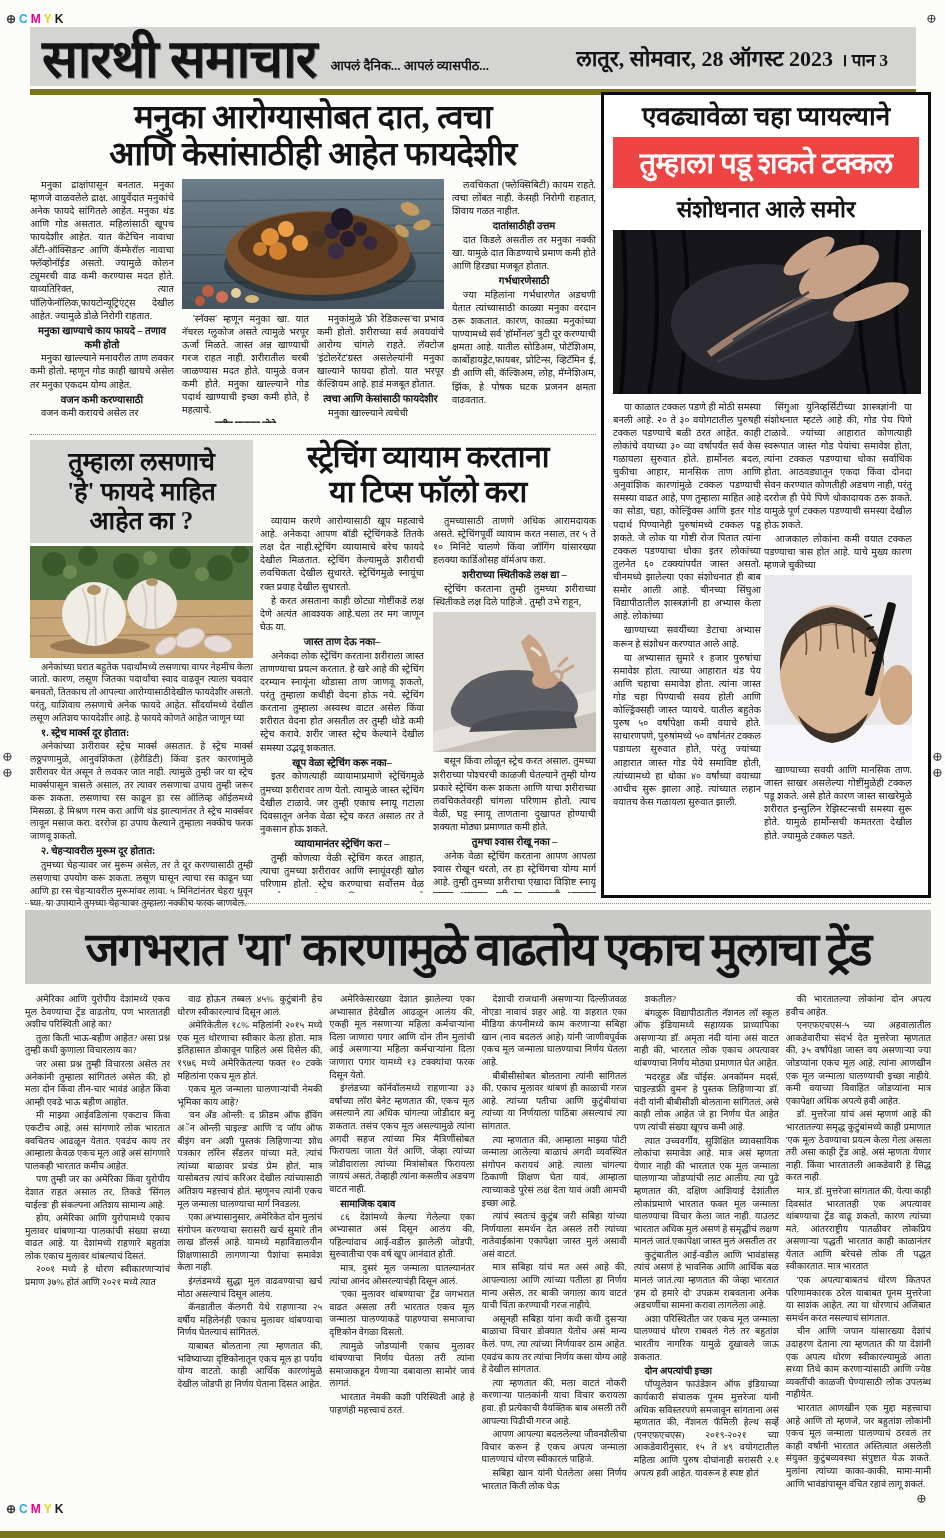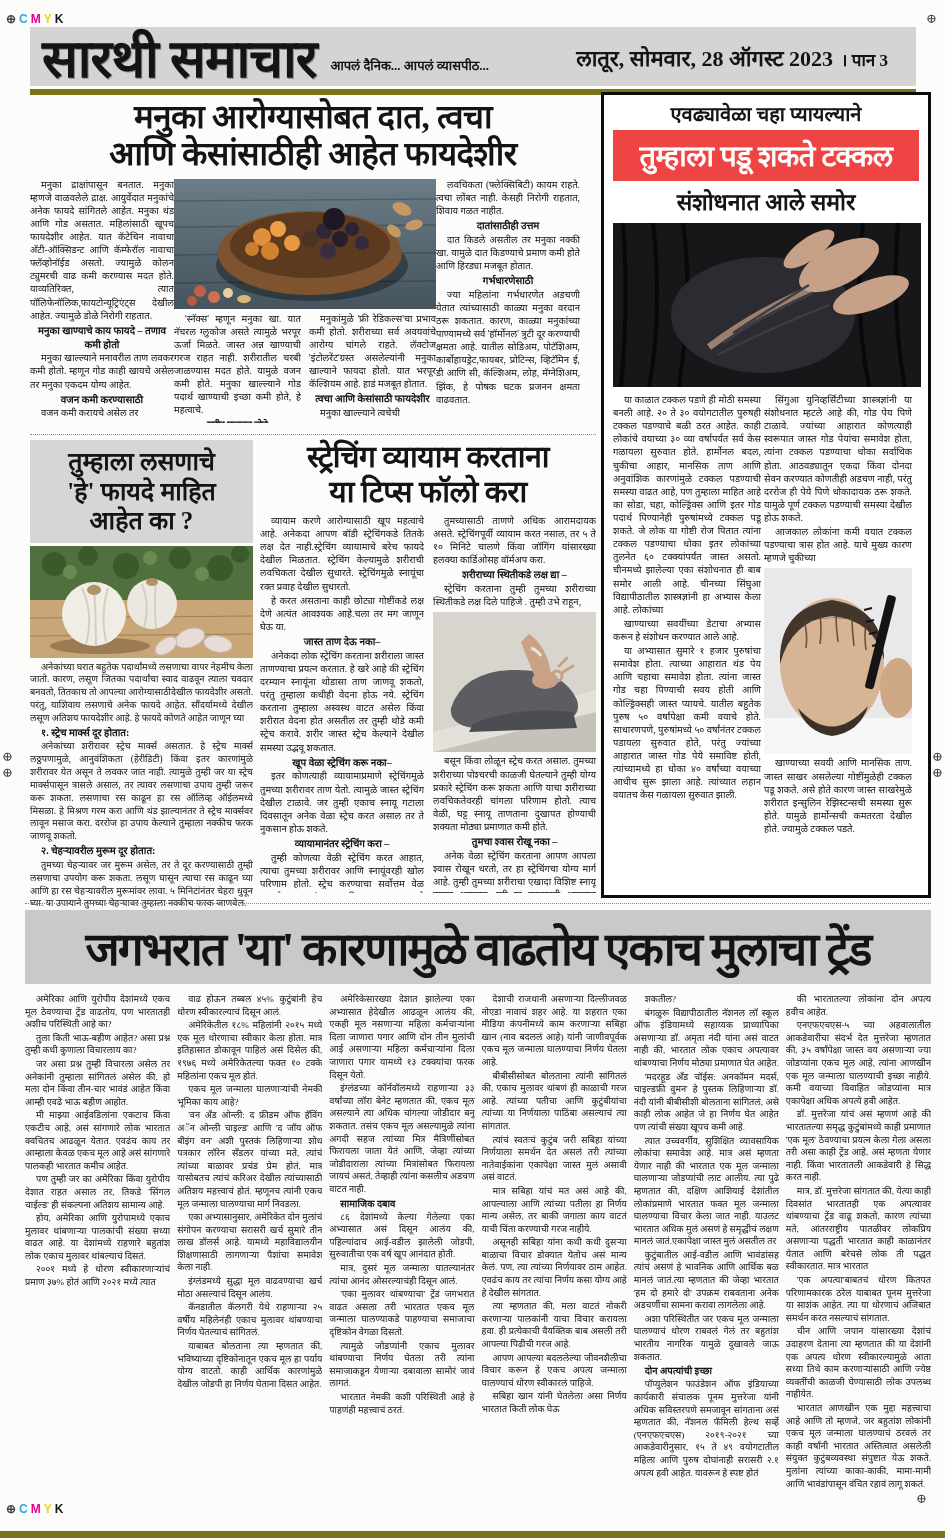--- a/index.html
+++ b/index.html
@@ -21,21 +21,21 @@
   
   .bodytxt{font-size:9.5px;line-height:1.38;text-align:justify}
   .para{text-indent:11px;margin-bottom:1px}
   .sub{font-weight:bold;text-align:center;margin:1px 0;font-size:10px}
   .colwrap{display:flex;overflow:hidden}
   .colwrap>div{overflow:hidden}
   
   .rais-head{font-size:33px;line-height:1.13;font-weight:800;text-align:center;white-space:pre-line;letter-spacing:-0.5px}
   
   .teabox{border:3px solid #0c0c0c;background:#fff;padding:8px 9px}
-  .tea-kicker{font-size:20px;font-weight:800;text-align:center;line-height:1.1}
+  .tea-kicker{font-size:26px;font-weight:800;text-align:center;line-height:1.1}
   .tea-bar{background:#ef4444;color:#fff;font-size:29px;font-weight:800;text-align:center;padding:5px 0 7px;margin:5px 0 4px;letter-spacing:-0.5px}
   .tea-sub{font-size:23px;font-weight:800;text-align:center;margin-bottom:6px}
   
   .garlic-head{background:#d6d6d4;font-size:25px;font-weight:800;text-align:center;line-height:1.18;white-space:pre-line;padding:7px 2px}
   .garlic .sub{text-align:left;text-indent:11px}
   
   .stretch-head{font-size:30px;font-weight:800;text-align:center;line-height:1.15;white-space:pre-line;letter-spacing:-0.5px}
   
   .one-head{background:#c9c9c7;height:74px;display:flex;align-items:center;justify-content:center;font-size:46px;font-weight:900;letter-spacing:-2px;white-space:nowrap}
   .one-cols{display:flex;gap:7px;margin-top:9px;height:502px;overflow:hidden}
@@ -76,21 +76,21 @@
     <div class="mast-date">
       <span>लातूर, सोमवार, 28 ऑगस्ट 2023</span>
       <span class="mast-page">।  पान 3</span>
     </div>
   </div>
   <div class="abs rule-olive" style="left:30px;top:89px;width:886px;height:6px"></div>
 
   <div class="abs" style="left:30px;top:99px;width:566px;height:332px">
     <div class="rais-head">मनुका आरोग्यासोबत दात, त्वचा
 आणि केसांसाठीही आहेत फायदेशीर</div>
-    <div class="colwrap bodytxt" style="height:248px;margin-top:5px">
+    <div class="colwrap bodytxt" style="gap:8px;height:248px;margin-top:5px">
       <div style="width:144px">
           <p class="para">मनुका द्राक्षांपासून बनतात. मनुका म्हणजे वाळवलेले द्राक्ष. आयुर्वेदात मनुकांचे अनेक फायदे सांगितले आहेत. मनुका थंड आणि गोड असतात. महिलांसाठी खूपच फायदेशीर आहेत. यात कॅटेचिन नावाचा अँटी-ऑक्सिडन्ट आणि कॅम्फेरॉल नावाचा फ्लॅव्होनॉईड असतो. ज्यामुळे कोलन ट्युमरची वाढ कमी करण्यास मदत होते. याव्यतिरिक्त, त्यात पॉलिफेनॉलिक,फायटोन्यूट्रिएंट्स देखील आहेत. ज्यामुळे डोळे निरोगी राहतात.</p>
           <div class="sub">मनुका खाण्याचे काय फायदे – तणाव कमी होतो</div>
           <p class="para">मनुका खाल्ल्याने मनावरील ताण लवकर कमी होतो. म्हणून गोड काही खायचे असेल तर मनुका एकदम योग्य आहेत.</p>
           <div class="sub">वजन कमी करण्यासाठी</div>
           <p class="para">वजन कमी करायचे असेल तर</p>
         </div>
       <div style="width:262px">
         <svg viewBox="0 0 262 130" width="262" height="130" role="img">
           <defs>
@@ -349,20 +349,21 @@
           <div class="sub">सामाजिक दबाव</div>
           <p class="para">८६ देशांमध्ये केल्या गेलेल्या एका अभ्यासात असं दिसून आलंय की, पहिल्यांदाच आई-वडील झालेली जोडपी, सुरुवातीचा एक वर्ष खूप आनंदात होती.</p>
           <p class="para">मात्र, दुसरं मूल जन्माला घातल्यानंतर त्यांचा आनंद ओसरल्याचंही दिसून आलं.</p>
           <p class="para">'एका मुलावर थांबण्याचा' ट्रेंड जगभरात वाढत असला तरी भारतात एकच मूल जन्माला घालण्याकडे पाहण्याचा समाजाचा दृष्टिकोन वेगळा दिसतो.</p>
           <p class="para">त्यामुळे जोडप्यांनी एकाच मुलावर थांबण्याचा निर्णय घेतला तरी त्यांना समाजाकडून येणाऱ्या दबावाला सामोरं जावं लागतं.</p>
           <p class="para">भारतात नेमकी कशी परिस्थिती आहे हे पाहणंही महत्त्वाचं ठरतं.</p>
         </div>
       <div>
           <p class="para">देशाची राजधानी असणाऱ्या दिल्लीजवळ नोएडा नावाचं शहर आहे. या शहरात एका मीडिया कंपनीमध्ये काम करणाऱ्या सबिहा खान (नाव बदललं आहे) यांनी जाणीवपूर्वक एकच मूल जन्माला घालण्याचा निर्णय घेतला आहे.</p>
           <p class="para">बीबीसीसोबत बोलताना त्यांनी सांगितलं की, एकाच मुलावर थांबणं ही काळाची गरज आहे. त्यांच्या पतीचा आणि कुटुंबीयांचा त्यांच्या या निर्णयाला पाठिंबा असल्याचं त्या सांगतात.</p>
+          <p class="para">त्या म्हणतात की, आम्हाला माझ्या पोटी जन्माला आलेल्या बाळाचं अगदी व्यवस्थित संगोपन करायचं आहे. त्याला चांगल्या ठिकाणी शिक्षण घेता यावं, आम्हाला त्याच्याकडे पुरेसं लक्ष देता यावं अशी आमची इच्छा आहे.</p>
           <p class="para">त्यांचं स्वतःचं कुटुंब जरी सबिहा यांच्या निर्णयाला समर्थन देत असलं तरी त्यांच्या नातेवाईकांना एकापेक्षा जास्त मुलं असावी असं वाटतं.</p>
           <p class="para">मात्र सबिहा यांचं मत असं आहे की, आपल्याला आणि त्यांच्या पतीला हा निर्णय मान्य असेल, तर बाकी जगाला काय वाटतं याची चिंता करण्याची गरज नाहीये.</p>
           <p class="para">असूनही सबिहा यांना कधी कधी दुसऱ्या बाळाचा विचार डोक्यात येतोच असं मान्य केलं. पण, त्या त्यांच्या निर्णयावर ठाम आहेत. एवढंच काय तर त्यांचा निर्णय कसा योग्य आहे हे देखील सांगतात.</p>
           <p class="para">त्या म्हणतात की, मला वाटतं नोकरी करणाऱ्या पालकांनी याचा विचार करायला हवा. ही प्रत्येकाची वैयक्तिक बाब असली तरी आपल्या पिढीची गरज आहे.</p>
           <p class="para">आपण आपल्या बदललेल्या जीवनशैलीचा विचार करून हे एकच अपत्य जन्माला घालण्याचं धोरण स्वीकारलं पाहिजे.</p>
           <p class="para">सबिहा खान यांनी घेतलेला असा निर्णय भारतात किती लोक घेऊ</p>
         </div>
       <div>
           <p class="para">शकतील?</p>
           <p class="para">बंगळुरू विद्यापीठातील नॅशनल लॉ स्कूल ऑफ इंडियामध्ये सहाय्यक प्राध्यापिका असणाऱ्या डॉ. अमृता नंदी यांना असं वाटत नाही की, भारतात लोक एकाच अपत्यावर थांबण्याचा निर्णय मोठ्या प्रमाणात घेत आहेत.</p>

